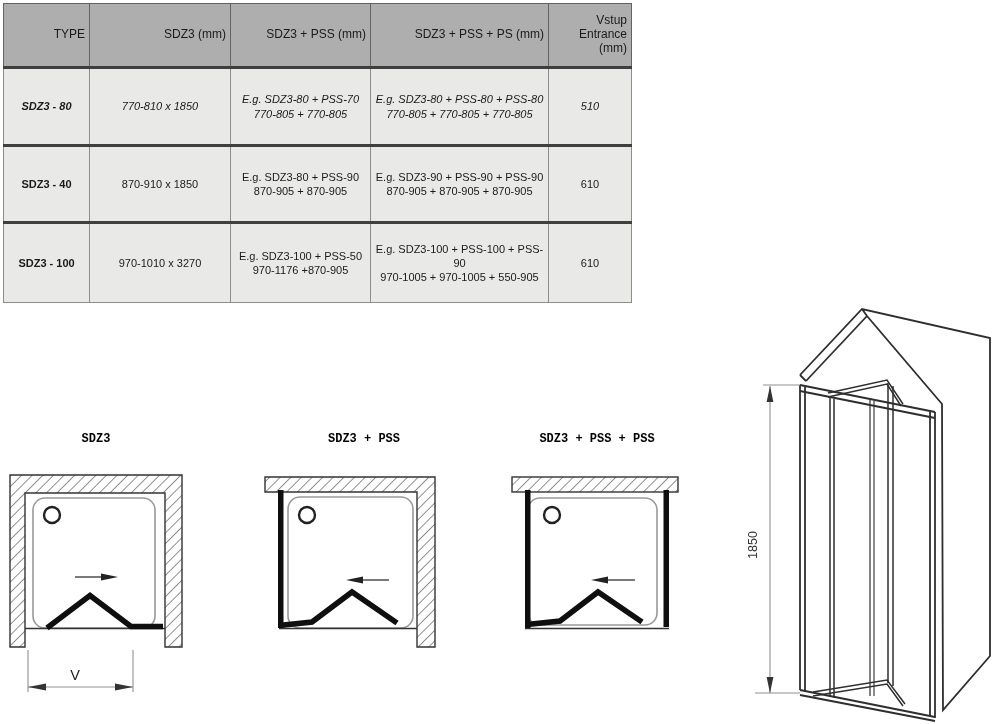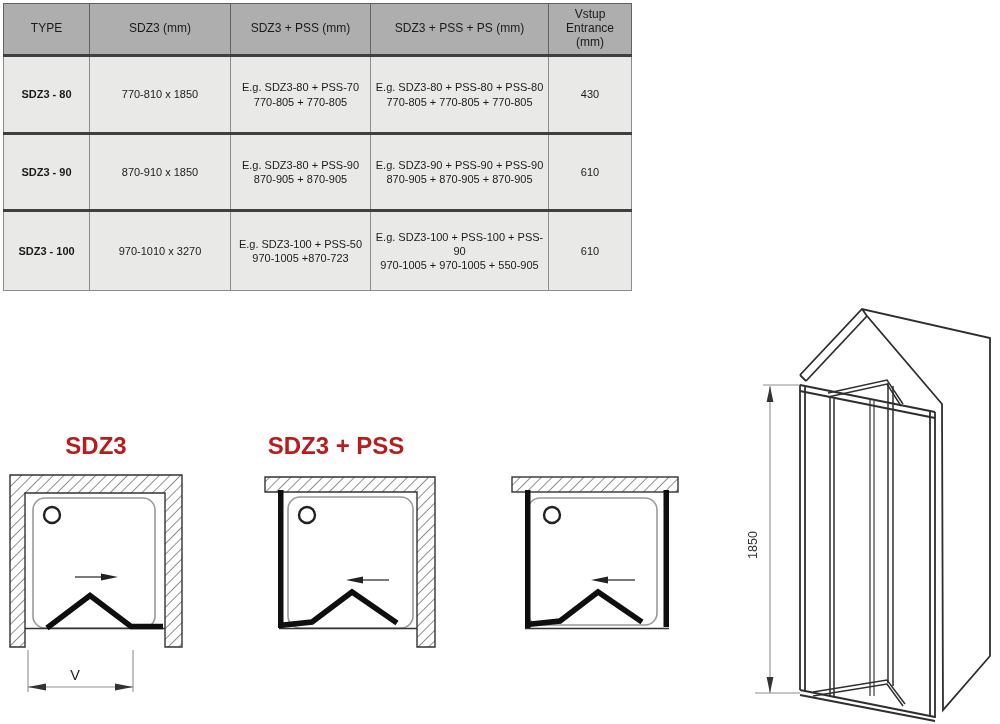--- a/index.html
+++ b/index.html
@@ -2,34 +2,34 @@
 <html><head>
 <meta charset="utf-8">
 <style>
   html,body{margin:0;padding:0;background:#fff;}
   .canvas{position:relative;width:1000px;height:724px;background:#ffffff;overflow:hidden;
           font-family:"Liberation Sans",sans-serif;color:#1c1c1c;}
   
   table.spec{position:absolute;left:3px;top:3px;width:628px;border-collapse:collapse;
              table-layout:fixed;border:1px solid #6f6f6f;}
   table.spec th{background:#aeaeae;font-weight:normal;font-size:12px;line-height:1.15;
-                border:1px solid #636363;height:44px;text-align:center;vertical-align:middle;
-                padding:3px 4px;color:#1a1a1a;}
+                border:1px solid #636363;height:44px;text-align:right;vertical-align:middle;
+                padding:9px 4px;color:#1a1a1a;}
   table.spec td{background:#e9e9e7;border:1px solid #8c8c8c;text-align:center;
                 vertical-align:middle;font-size:11px;line-height:1.3;padding:2px 3px;color:#1a1a1a;}
   table.spec thead tr{border-bottom:3px solid #3f3f3f;}
   table.spec tbody tr{border-top:3px solid #3f3f3f;}
-  table.spec tbody tr.r0{height:78px;}
+  table.spec tbody tr.r0{height:78px;font-style:italic;}
   table.spec tbody tr.r1{height:77px;}
   table.spec tbody tr.r2{height:80px;}
   td.c-type{font-weight:bold;font-size:13.5px;}
   td.c-size{font-size:11px;}
   
   .plan-label{position:absolute;top:432px;transform:translateX(-50%);
-              font-size:24px;font-weight:bold;white-space:nowrap;color:#b91c1c;}
+              font-size:12px;font-weight:bold;white-space:nowrap;color:#000000;font-family:Liberation Mono, monospace;}
   .plan-svg{position:absolute;}
   svg text{font-family:"Liberation Sans",sans-serif;}
 </style>
 </head>
 <body>
 
 <div class="canvas">
 
   <table class="spec">
     <colgroup>
@@ -53,61 +53,62 @@
         <td class="c-type">SDZ3 - 80</td>
         <td class="c-size">770-810 x 1850</td>
         <td>
           <div>E.g. SDZ3-80 + PSS-70</div>
           <div>770-805 + 770-805</div>
         </td>
         <td>
           <div>E.g. SDZ3-80 + PSS-80 + PSS-80</div>
           <div>770-805 + 770-805 + 770-805</div>
         </td>
-        <td>430</td>
+        <td>510</td>
       </tr>
       <tr class="r1">
-        <td class="c-type">SDZ3 - 90</td>
+        <td class="c-type">SDZ3 - 40</td>
         <td class="c-size">870-910 x 1850</td>
         <td>
           <div>E.g. SDZ3-80 + PSS-90</div>
           <div>870-905 + 870-905</div>
         </td>
         <td>
           <div>E.g. SDZ3-90 + PSS-90 + PSS-90</div>
           <div>870-905 + 870-905 + 870-905</div>
         </td>
         <td>610</td>
       </tr>
       <tr class="r2">
         <td class="c-type">SDZ3 - 100</td>
         <td class="c-size">970-1010 x 3270</td>
         <td>
           <div>E.g. SDZ3-100 + PSS-50</div>
-          <div>970-1005 +870-723</div>
+          <div>970-1176 +870-905</div>
         </td>
         <td>
           <div>E.g. SDZ3-100 + PSS-100 + PSS-90</div>
           <div>970-1005 + 970-1005 + 550-905</div>
         </td>
         <td>610</td>
       </tr>
     </tbody>
   </table>
 
   <svg width="0" height="0" style="position:absolute">
     <defs>
       <pattern id="hatch" width="7.5" height="7.5" patternUnits="userSpaceOnUse" patternTransform="rotate(45)">
         <line x1="0" y1="0" x2="0" y2="7.5" stroke="#555" stroke-width="1.3"></line>
       </pattern>
     </defs>
   </svg>
 
   <div class="plan-label" style="left:96px">SDZ3</div>
-  <div class="plan-label" style="left:336px">SDZ3 + PSS</div>
+  <div class="plan-label" style="left:364px">SDZ3 + PSS</div>
+  <div class="plan-label" style="left:597px">SDZ3 + PSS + PSS</div>
 
   <svg class="plan-svg" style="left:5px;top:470px" width="185" height="235" viewBox="0 0 185 235">
     <path d="M5,5 H177 V177 H160 V23 H20 V177 H5 Z" fill="url(#hatch)" stroke="#333" stroke-width="1.4"></path>
     <rect x="28" y="28" width="122" height="130" rx="12" fill="#fff" stroke="#999" stroke-width="1.6"></rect>
     <circle cx="47" cy="45" r="8" fill="#fff" stroke="#222" stroke-width="2.4"></circle>
     <line x1="20" y1="158.5" x2="160" y2="158.5" stroke="#333" stroke-width="1.4"></line>
     <g>
       <line x1="70" y1="107" x2="97" y2="107" stroke="#333" stroke-width="1.3"></line>
       <polygon points="113,107 96,103.4 96,110.6" fill="#222"></polygon>
     </g>

